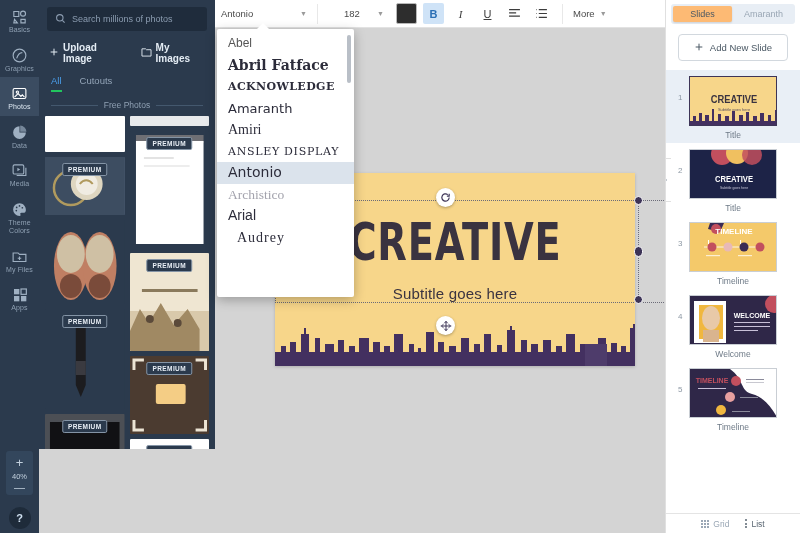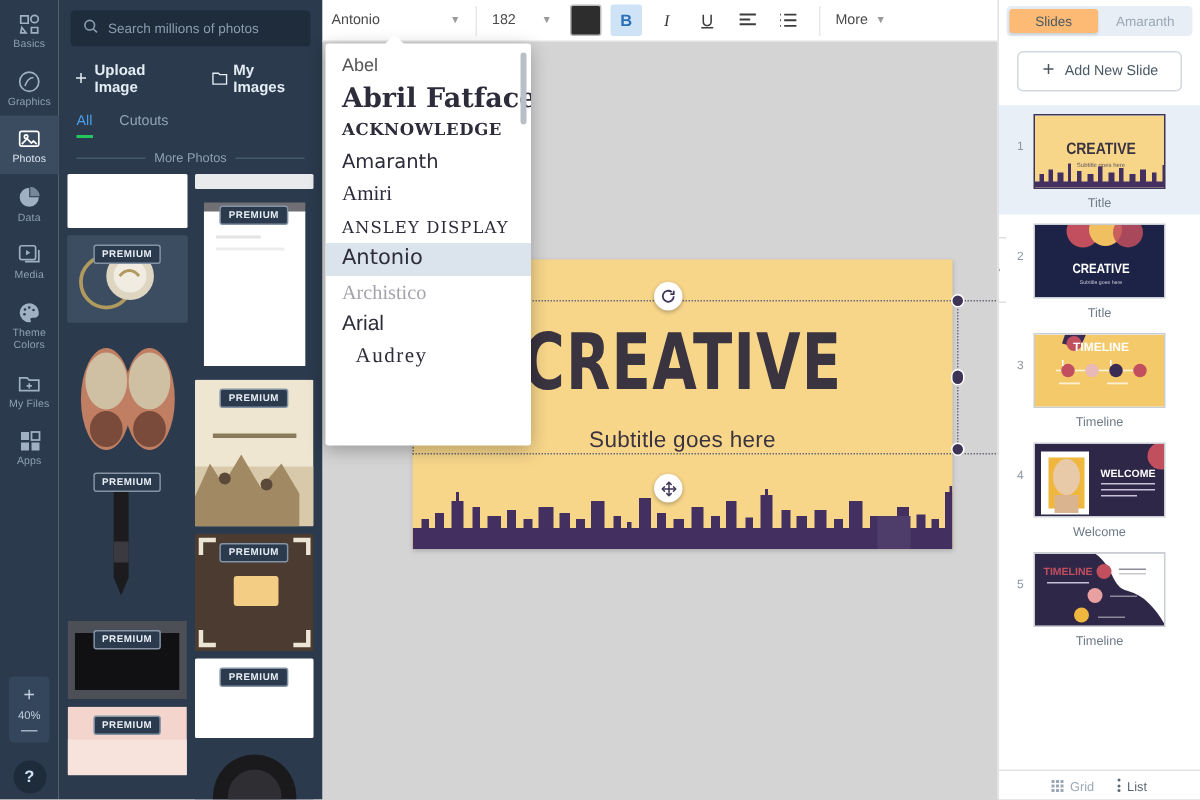--- a/index.html
+++ b/index.html
@@ -39,21 +39,21 @@
   .zoomctl .pct { font-size: 7.5px; margin: 3px 0 2px; }
   .zoomctl .minus { font-size: 11px; line-height: 8px; }
   .helpbtn {
     width: 22px; height: 22px; border-radius: 50%;
     background: #1e2b3a; color: #cfe0f0; font-size: 11px; font-weight: bold;
     line-height: 22px; text-align: center; margin-bottom: 4px;
   }
 
   
   .panel {
-    position: absolute; left: 39px; top: 0; width: 176px; height: 533px;
+    position: absolute; left: 39px; top: 0; width: 176px; height: 449px;
     background: #2b3a4d; overflow: hidden;
   }
   .searchbar {
     margin: 7px 8px 0; height: 24px; background: #1f2c3c; border-radius: 3px;
     display: flex; align-items: center; padding: 0 8px;
   }
   .searchbar .ph { font-size: 9px; color: #8b9cb0; margin-left: 6px; }
   .panel-actions {
     display: flex; align-items: center; gap: 14px;
     margin: 11px 10px 0; color: #e4ecf4; font-size: 10px; font-weight: bold;
@@ -126,21 +126,21 @@
   .toolbar {
     position: absolute; left: 215px; top: 0; right: 0; height: 28px;
     background: #ffffff; display: flex; align-items: center;
     border-bottom: 1px solid #e2e2e2;
   }
   .tb-ctrl {
     display: flex; align-items: center; height: 20px;
     font-size: 9.5px; color: #4a4a4a; cursor: pointer;
   }
   .tb-font { width: 98px; padding: 0 6px; justify-content: space-between; }
-  .tb-size { width: 52px; padding: 0 6px; margin-left: 0; justify-content: space-between; }
+  .tb-size { width: 52px; padding: 0 6px; margin-left: 16px; justify-content: space-between; }
   .tb-sep { width: 1px; height: 20px; background: #e8e8e8; margin: 0 4px; }
   .tb-swatch {
     width: 21px; height: 21px; border-radius: 2px; margin-left: 6px;
     border: 1px solid #b8b8b8;
   }
   .tb-btn {
     width: 21px; height: 21px; margin-left: 6px; border-radius: 2px;
     display: flex; align-items: center; justify-content: center;
     font-size: 11px; color: #3c3c3c; cursor: pointer;
   }
@@ -163,21 +163,21 @@
     border-bottom: 7px solid #ffffff; z-index: 31;
   }
   .fontlist { padding: 4px 0 0; }
   .fontitem {
     height: 21.5px; line-height: 21.5px; padding-left: 11px;
     font-size: 13px; color: #2c2c3a; white-space: nowrap; overflow: hidden;
     cursor: pointer;
   }
   .fontitem.sel { background: #dbe3ec; }
   .f-abel      { font-family: "Liberation Sans", sans-serif; font-size: 12px; color: #555; }
-  .f-abril     { font-family: "DejaVu Serif", serif; font-weight: bold; font-size: 18px; }
+  .f-abril     { font-family: "DejaVu Serif", serif; font-weight: bold; font-size: 14px; }
   .f-ack       { font-family: "DejaVu Serif", serif; font-weight: bold; font-size: 11px; letter-spacing: .4px; }
   .f-alex      { font-family: "Liberation Serif", serif; font-style: italic; font-size: 13px; color: #3b3b4a; }
   .f-amaranth  { font-family: "DejaVu Sans", sans-serif; font-size: 13px; }
   .f-amiri     { font-family: "Liberation Serif", serif; font-size: 14px; }
   .f-ansley    { font-family: "DejaVu Serif", serif; font-size: 11px; letter-spacing: .7px; }
   .f-antonio   { font-family: "Liberation Sans Narrow", "DejaVu Sans", sans-serif; font-size: 14px; }
   .f-arch      { font-family: "DejaVu Sans", sans-serif; font-weight: bold; font-size: 11.5px; letter-spacing: .3px; }
   .f-archis    { font-family: "Liberation Serif", serif; font-size: 13.5px; color: #a3a3ad; }
   .f-arial     { font-family: "Liberation Sans", sans-serif; font-size: 14px; }
   .f-audrey    { font-family: "Liberation Serif", serif; font-size: 14px; letter-spacing: 1px; padding-left: 20px; }
@@ -370,21 +370,21 @@
         <span>My Images</span>
       </div>
     </div>
 
     <div class="tabs">
       <div class="tab active">All</div>
       <div class="tab">Cutouts</div>
     </div>
 
     <div class="divider">
-      <span>More Photos</span>
+      <span>Free Photos</span>
     </div>
 
     <div class="grid">
 
       <div class="col">
         <div class="thumb" style="height:36px;background:#ffffff"></div>
         <div class="thumb" style="height:58px;background:#46566c">
           <svg width="100%" height="58" viewBox="0 0 80 58" preserveAspectRatio="none">
             <rect width="80" height="58" fill="#3d4d61"></rect>
             <circle cx="26" cy="31" r="17" fill="none" stroke="#b09a5e" stroke-width="2.5"></circle>

